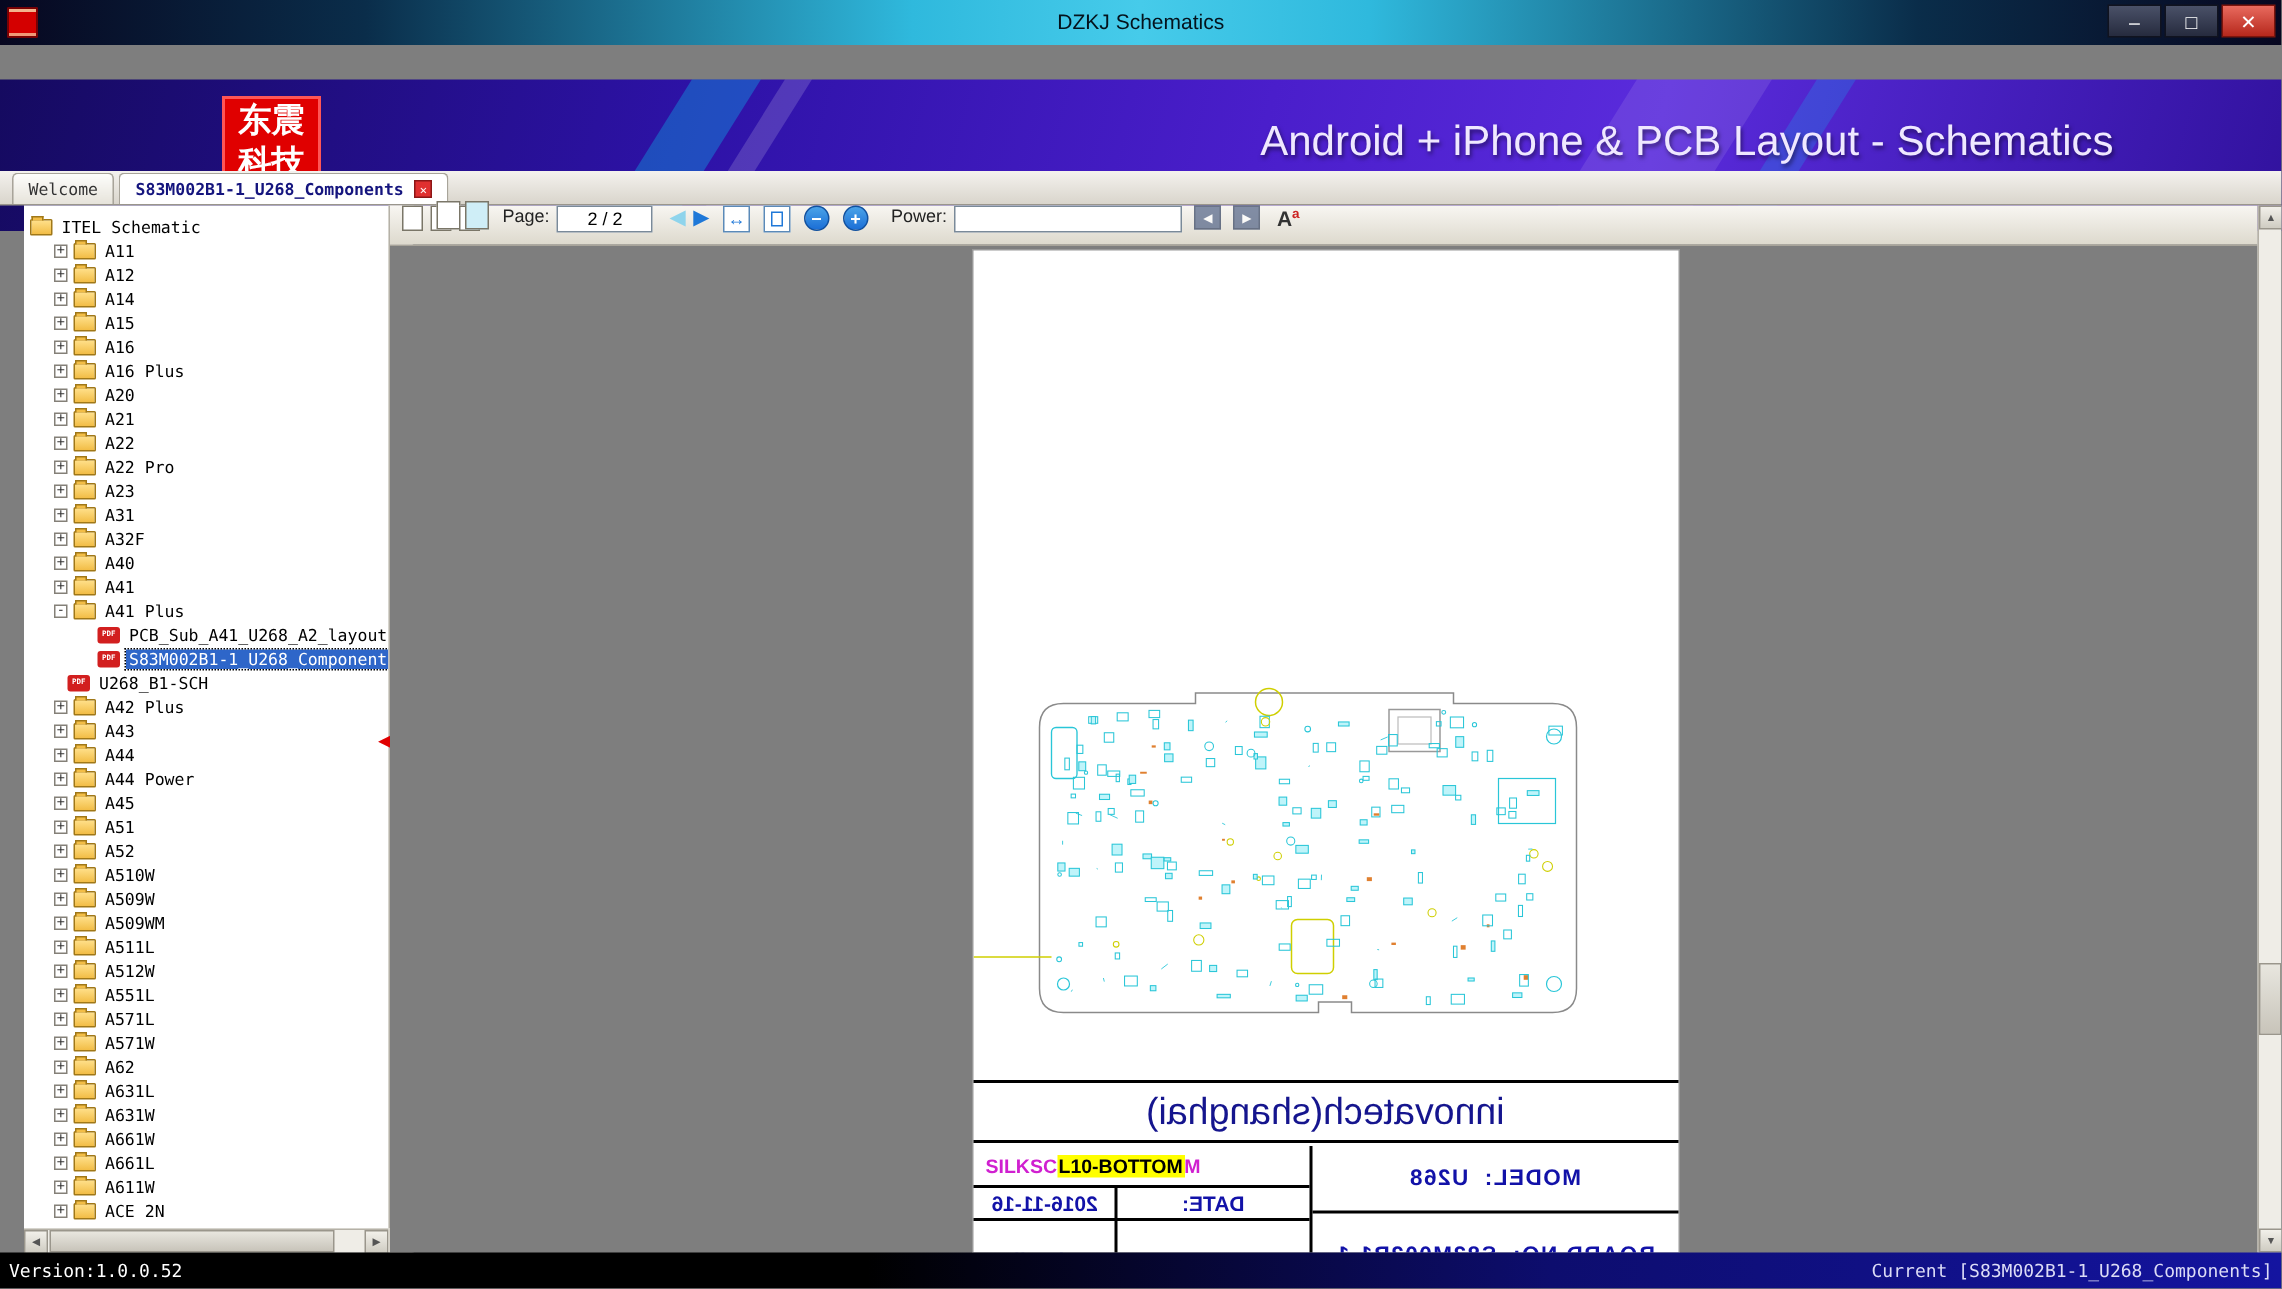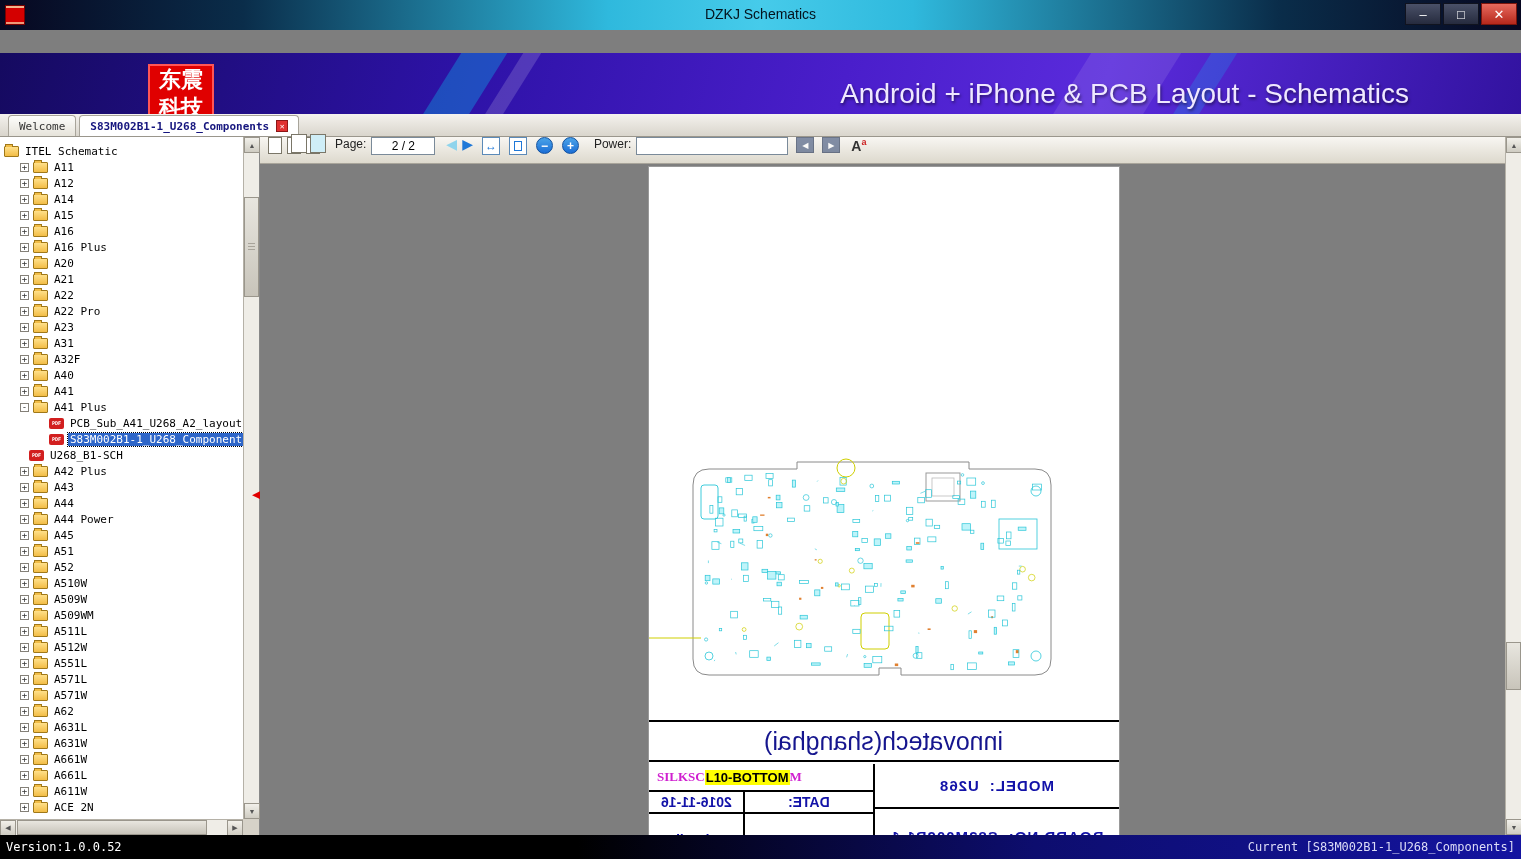--- a/index.html
+++ b/index.html
@@ -59,21 +59,21 @@
     border:1px solid #a8a49a; border-bottom:none; border-radius:4px 4px 0 0; margin-right:3px;
     color:#333; cursor:default; }
   .dtab.active { background:#fff; color:#15157e; font-weight:bold; }
   .doc-close { width:12px; height:12px; margin-left:7px; background:#e03030; color:#fff;
     font-size:8px; line-height:12px; text-align:center; border:1px solid #8c1616; }
 
   
   .main { position:absolute; top:137px; bottom:24px; left:0; right:0; }
 
   
-  .sidebar { position:absolute; left:0; top:0; bottom:0; width:260px; background:#fff;
+  .sidebar { position:absolute; left:16px; top:0; bottom:0; width:260px; background:#fff;
     border-right:1px solid #888; }
   .tree { position:absolute; left:0; top:0; right:16px; bottom:16px; overflow:hidden;
     font-family:"DejaVu Sans Mono",monospace; font-size:11px; color:#000; padding-top:6px; }
   .tree-row { height:16px; display:flex; align-items:center; white-space:nowrap; }
   .expander { width:9px; height:9px; border:1px solid #848078; background:#fff; font-size:9px;
     line-height:7px; text-align:center; margin-right:4px; flex:none; color:#333; }
   .exp-spacer { width:13px; flex:none; }
   .fold { width:15px; height:11px; background:linear-gradient(#ffe08a,#f2bd46); border:1px solid #a07818;
     border-radius:1px; position:relative; margin-right:4px; flex:none; }
   .fold::before { content:""; position:absolute; top:-3px; left:0; width:6px; height:2px;
@@ -132,21 +132,21 @@
 
   
   .mirror { display:inline-block; transform:scaleX(-1); }
   .titleblock { position:absolute; left:0; top:553px; width:470px; height:145px; border-top:2px solid #000; }
   .tb-company { height:40px; border-bottom:2px solid #000; display:flex; align-items:center;
     justify-content:center; font-size:25px; color:#15158e; }
   .tb-table { position:absolute; top:42px; left:0; right:0; bottom:0; display:flex; }
   .tb-left { width:226px; border-right:2px solid #000; display:flex; flex-direction:column; }
   .tb-row1 { height:28px; border-bottom:2px solid #000; display:flex; align-items:center;
     padding-left:8px; font-weight:bold; font-size:13px; }
-  .silk { color:#d020d0;font-family:Liberation Serif, serif; }
+  .silk { color:#d020d0; }
   .hl { background:#ffff00; color:#000; padding:0 1px; }
   .tb-row { display:flex; border-bottom:2px solid #000; }
   .tb-row2 { height:22px; }
   .tb-row3 { flex:1; border-bottom:none; }
   .cell-val { width:96px; border-right:2px solid #000; display:flex; align-items:center; justify-content:center; }
   .cell-lab { flex:1; display:flex; align-items:center; justify-content:center; }
   .navy { color:#1212a8; font-weight:bold; font-size:14px; }
   .tb-right { flex:1; display:flex; flex-direction:column; }
   .tb-model { height:45px; border-bottom:2px solid #000; display:flex; align-items:center; justify-content:center; }
   .tb-board { flex:1; display:flex; align-items:center; justify-content:center; }

